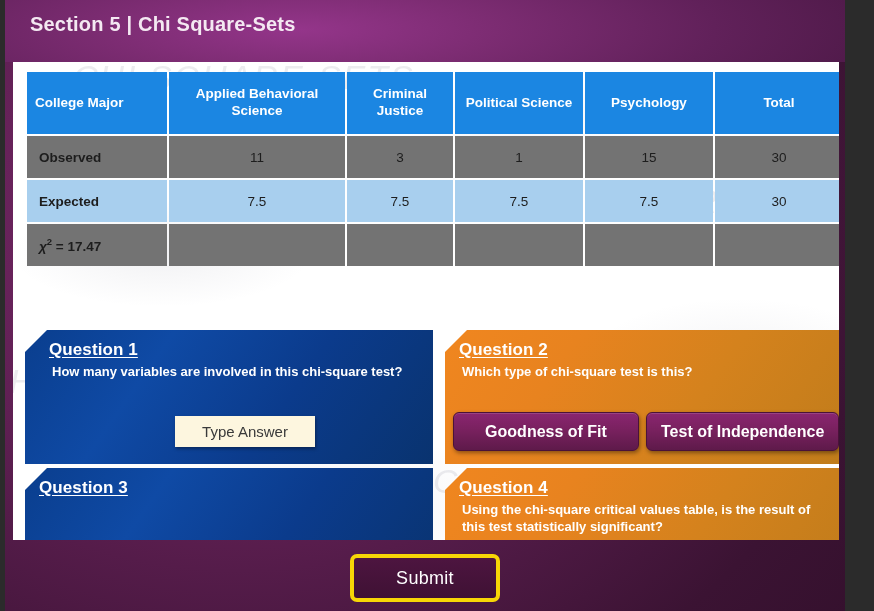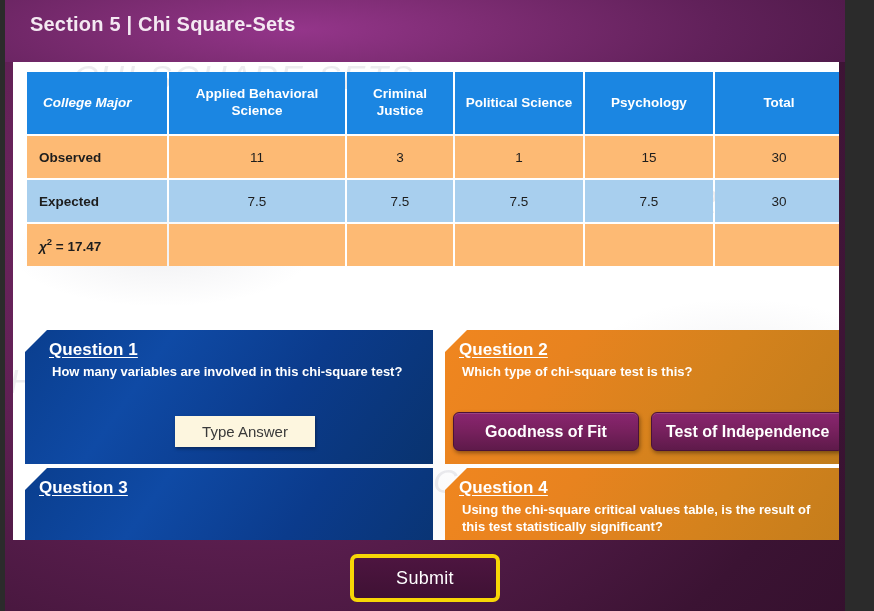--- a/index.html
+++ b/index.html
@@ -105,23 +105,23 @@
     background: #1b86e2;
     color: #ffffff;
     font-size: 13.5px;
     font-weight: bold;
     height: 62px;
     line-height: 1.25;
     padding: 4px 6px;
     text-align: center;
     vertical-align: middle;
   }
-  #data-table th.label-col { text-align: left; padding-left: 16px; font-style: italic; }
+  #data-table th.label-col { text-align: left; padding-left: 8px; }
   #data-table td {
-    background: #fdba74;
+    background: #737373;
     color: #1d1d1d;
     font-size: 13.5px;
     height: 42px;
     text-align: center;
     vertical-align: middle;
     padding: 2px 6px;
   }
   #data-table td.row-label {
     text-align: left;
     padding-left: 12px;
@@ -190,21 +190,21 @@
     line-height: 31px;
     box-shadow: 1px 2px 3px rgba(0,0,0,.35);
   }
   #q1 .type-answer { left: 150px; top: 86px; }
 
   
   .choice-row {
     position: absolute;
     left: 8px;
     display: flex;
-    gap: 12px;
+    gap: 7px;
   }
   #q2 .choice-row { top: 82px; }
 
   .choice-btn {
     background: linear-gradient(180deg, #8a2570 0%, #79215f 45%, #5e1a4a 100%);
     color: #ffffff;
     font-family: "Liberation Sans", sans-serif;
     font-size: 16px;
     font-weight: bold;
     border: 1px solid #4a1239;

